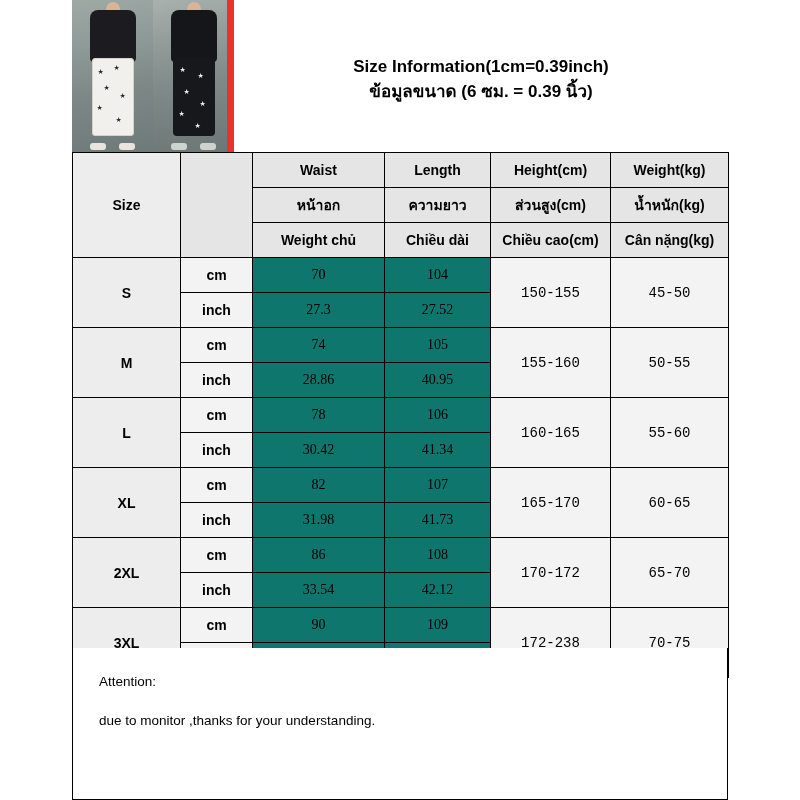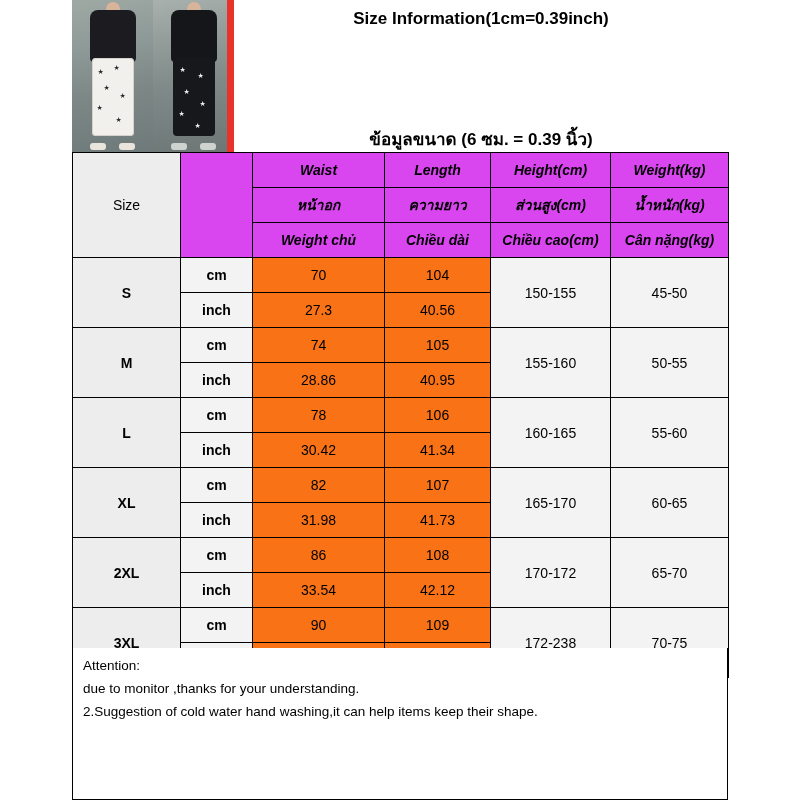--- a/index.html
+++ b/index.html
@@ -114,21 +114,21 @@
     height: 152px;
     background: #e8332a;
   }
 
   .title-block {
     flex: 1;
     background: #ffffff;
     display: flex;
     flex-direction: column;
     align-items: center;
-    justify-content: space-between;
+    justify-content: center;
     padding: 6px 10px 0 10px;
     box-sizing: border-box;
   }
   .title-line {
     font-weight: bold;
     font-size: 17px;
     line-height: 25px;
     text-align: center;
     white-space: nowrap;
   }
@@ -152,68 +152,69 @@
   }
   .c-size   { width: 108px; }
   .c-unit   { width: 72px; }
   .c-waist  { width: 132px; }
   .c-length { width: 106px; }
   .c-height { width: 120px; }
   .c-weight { width: 118px; }
 
   .hdr-size {
     background: #eeeded;
-    font-weight: normal;
+    font-weight: bold;
     font-size: 21px;
   }
   .hdr-cell {
-    background: #d946ef;
+    background: #e5e5e5;
     font-weight: bold;
     font-size: 14px;
-    font-style: italic;
   }
   .hdr-cell.sub {
     font-weight: bold;
   }
   .sizename {
     background: #eeeded;
     font-weight: bold;
     font-size: 15px;
   }
   .unitcell {
     background: #f4f3f3;
     font-weight: bold;
     font-size: 13px;
   }
   .valcell {
-    background: #f97316;
+    background: #0f766e;
     font-size: 14px;
+    font-family: Liberation Serif, serif;
   }
   .hwcell {
     background: #f4f3f3;
     font-size: 14px;
+    font-family: Liberation Mono, monospace;
   }
 
   
   .attention {
     position: absolute;
     left: 72px;
     top: 648px;
     width: 656px;
     height: 152px;
     box-sizing: border-box;
     border: 1px solid #000;
     border-top: none;
     background: #ffffff;
     padding: 6px 10px 0 10px;
     font-size: 13.5px;
     line-height: 23px;
   }
   .attention p {
-    margin: 0;
+    margin: 16px;
   }
   .side-fill {
     position: absolute;
     top: 0;
     width: 72px;
     height: 800px;
     background: #ffffff;
   }
   .side-fill.left { left: 0; }
   .side-fill.right { left: 728px; width: 72px; }
@@ -299,21 +300,21 @@
         <td class="sizename" rowspan="2">S</td>
         <td class="unitcell">cm</td>
         <td class="valcell">70</td>
         <td class="valcell">104</td>
         <td class="hwcell" rowspan="2">150-155</td>
         <td class="hwcell" rowspan="2">45-50</td>
       </tr>
       <tr>
         <td class="unitcell">inch</td>
         <td class="valcell">27.3</td>
-        <td class="valcell">40.56</td>
+        <td class="valcell">27.52</td>
       </tr>
 
       <tr>
         <td class="sizename" rowspan="2">M</td>
         <td class="unitcell">cm</td>
         <td class="valcell">74</td>
         <td class="valcell">105</td>
         <td class="hwcell" rowspan="2">155-160</td>
         <td class="hwcell" rowspan="2">50-55</td>
       </tr>
@@ -377,16 +378,15 @@
         <td class="unitcell">inch</td>
         <td class="valcell">35.1</td>
         <td class="valcell">42.51</td>
       </tr>
     </tbody>
   </table>
 
   <div class="attention">
     <p>Attention:</p>
     <p>due to monitor ,thanks for your understanding.</p>
-    <p>2.Suggestion of cold water hand washing,it can help items keep their shape.</p>
   </div>
 
 </div>
 
 </body></html>

